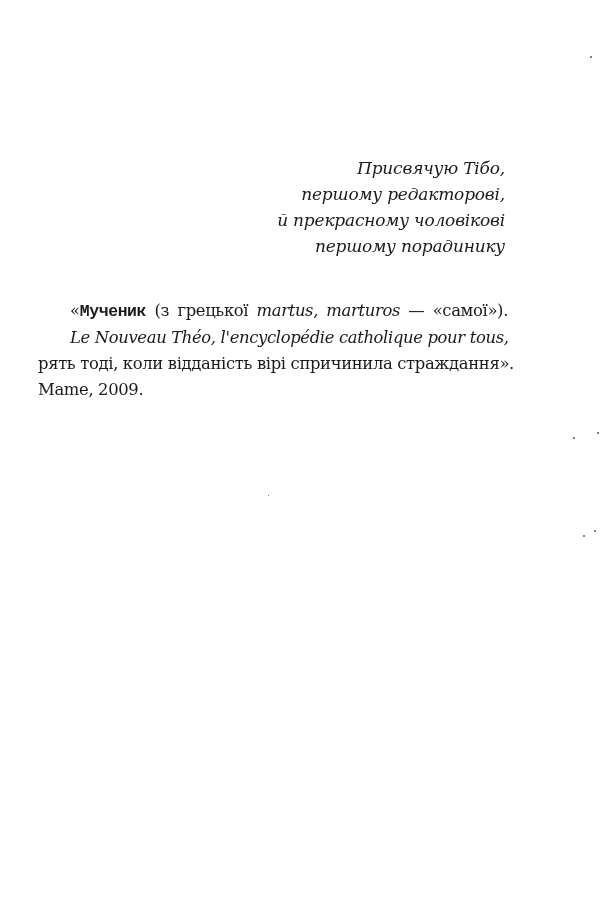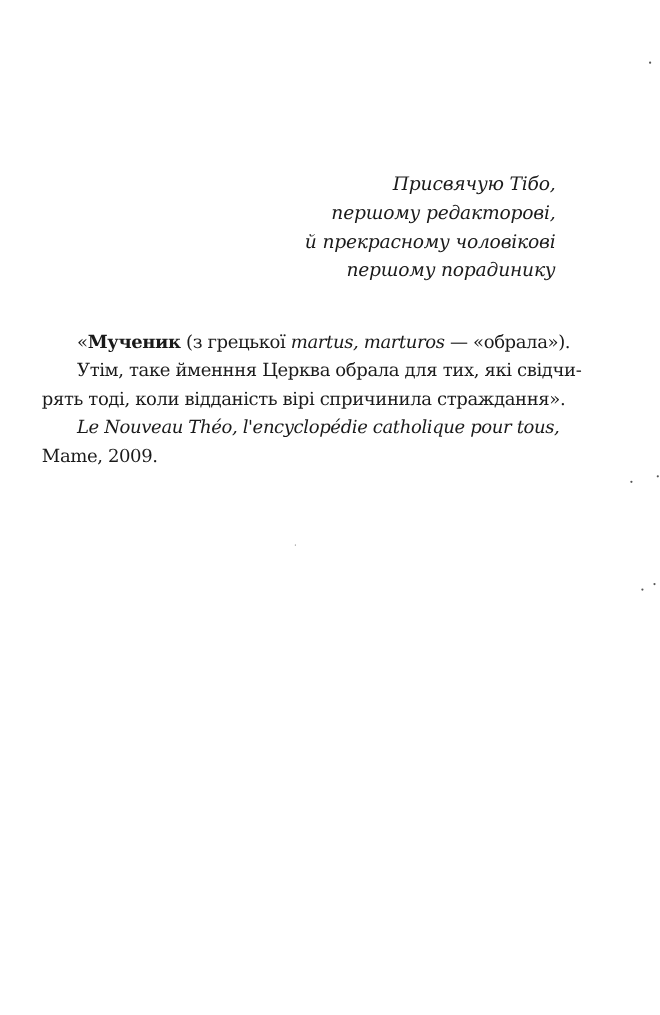--- a/index.html
+++ b/index.html
@@ -37,21 +37,21 @@
       letter-spacing: -0.35px;
       text-align: justify;
     }
     .epigraph .line {
       white-space: nowrap;
       display: block;
       text-align-last: justify;
     }
     .epigraph .line.indent { padding-left: 32px; }
     .epigraph .line.last { text-align-last: left; }
-    .epigraph b { font-weight: bold; }
+    .epigraph b { font-weight: bold; font-family: Liberation Mono, monospace; }
     .epigraph i { font-style: italic; }
     .speck {
       position: absolute;
       width: 2px;
       height: 2px;
       background: #555;
       border-radius: 50%;
     }
   </style>
 </head>
@@ -60,24 +60,23 @@
 <div class="page">
 
   <div class="dedication">
     <div>Присвячую Тібо,</div>
     <div>першому редакторові,</div>
     <div>й прекрасному чоловікові</div>
     <div>першому порадинику</div>
   </div>
 
   <div class="epigraph">
-    <span class="line indent"><span>«</span><b>Мученик</b><span> (з грецької </span><i>martus, marturos</i><span> — «обрала»).</span></span>
-    <span class="line indent">Утім, таке йменння Церква обрала для тих, які свідчи-</span>
+    <span class="line indent"><span>«</span><b>Мученик</b><span> (з грецької </span><i>martus, marturos</i><span> — «самої»).</span></span>
+    <span class="line indent"><i>Le Nouveau Théo, l'encyclopédie catholique pour tous,</i></span>
     <span class="line">рять тоді, коли відданість вірі спричинила страждання».</span>
-    <span class="line indent"><i>Le Nouveau Théo, l'encyclopédie catholique pour tous,</i></span>
     <span class="line last">Mame, 2009.</span>
   </div>
 
   <div class="speck" style="left:590px;top:56px;"></div>
   <div class="speck" style="left:573px;top:437px;"></div>
   <div class="speck" style="left:597px;top:432px;"></div>
   <div class="speck" style="left:583px;top:535px;"></div>
   <div class="speck" style="left:594px;top:530px;"></div>
   <div class="speck" style="left:268px;top:495px;width:1px;height:1px;"></div>
 

